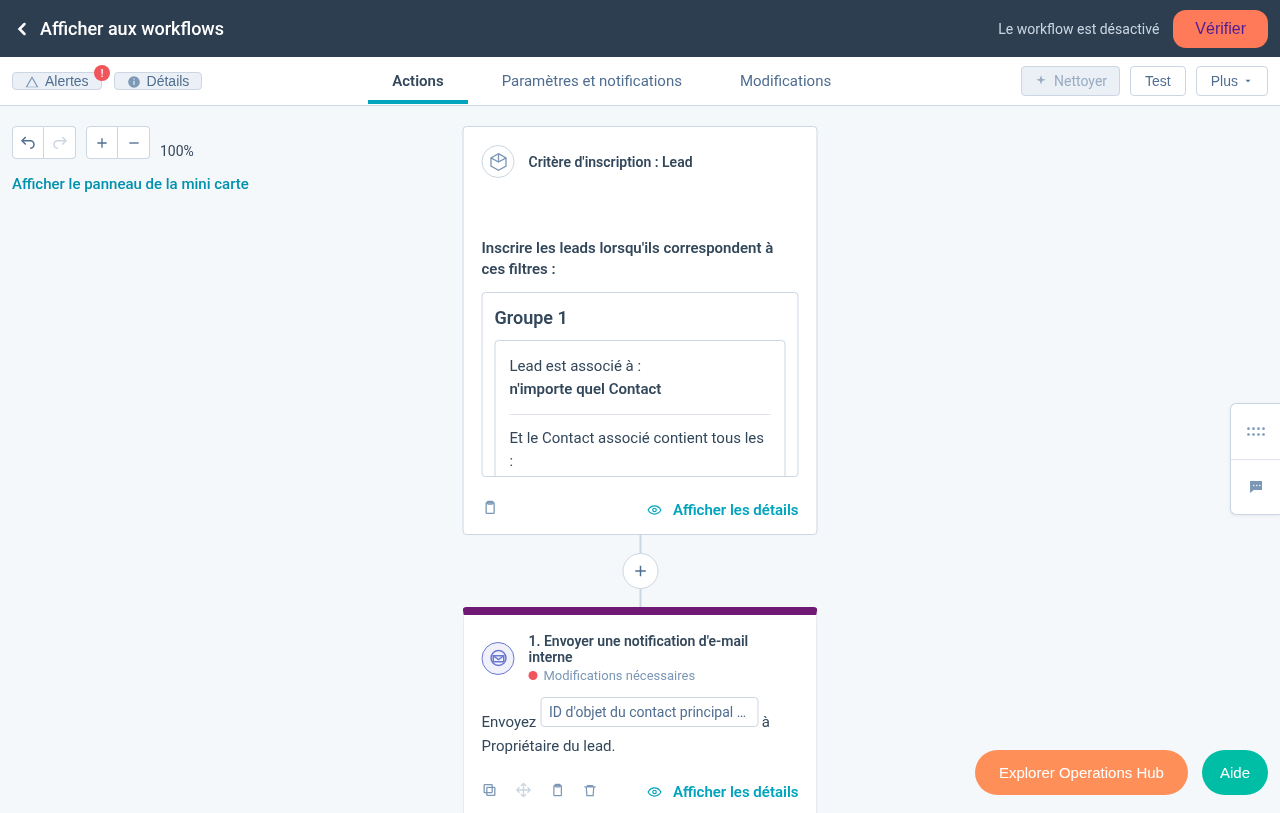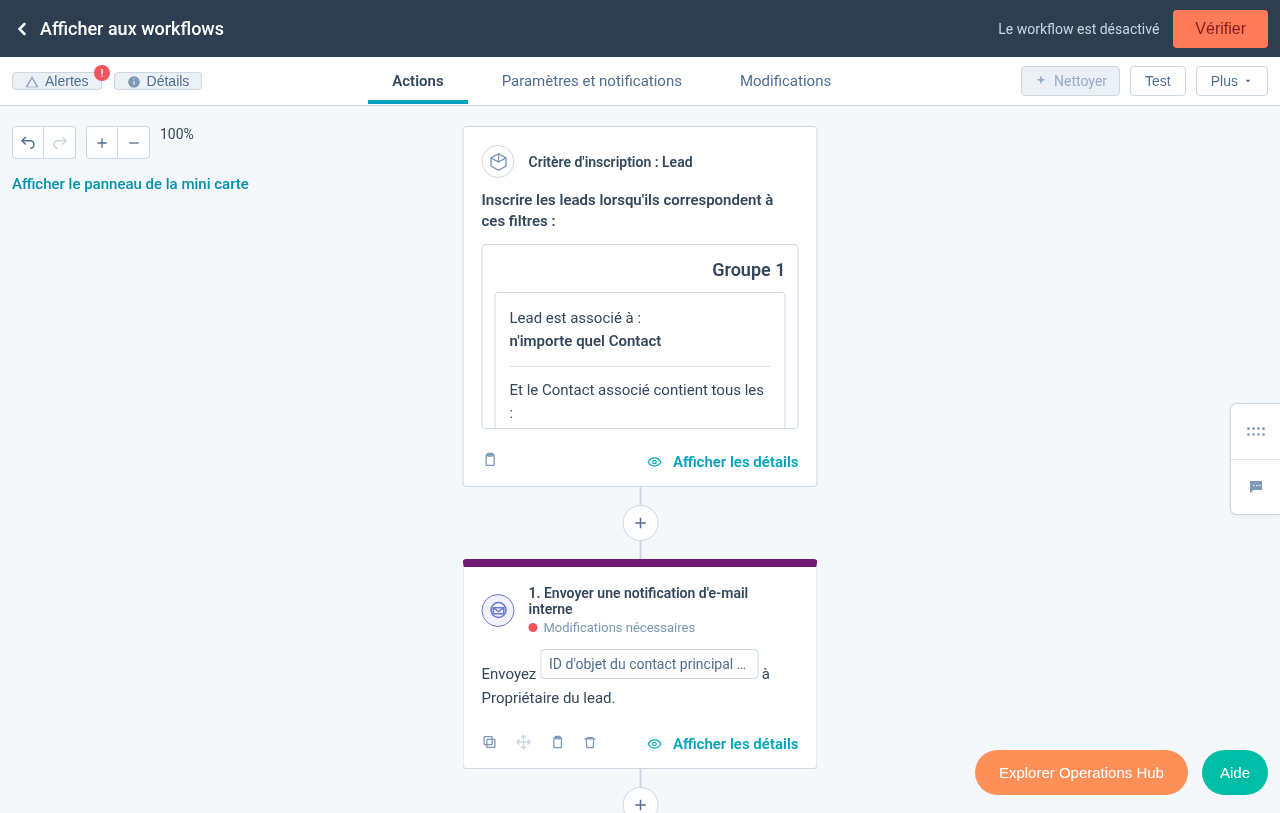--- a/index.html
+++ b/index.html
@@ -4,60 +4,60 @@
 <style>
 * { margin: 0; padding: 0; box-sizing: border-box; }
 body { font-family: -apple-system, BlinkMacSystemFont, "Segoe UI", Roboto, sans-serif; background: #f5f8fa; font-size: 14px; color: #33475b; width: 1280px; height: 813px; overflow: hidden; position: relative; }
 
 
 .topbar { background: #2d3e50; height: 57px; display: flex; align-items: center; justify-content: space-between; padding: 0 12px; }
 .back-link { display: flex; align-items: center; color: #fff; font-size: 18px; font-weight: 500; gap: 8px; }
 .back-link svg { stroke: #fff; }
 .topbar-right { display: flex; align-items: center; gap: 14px; margin-left: 44px; }
 .status-text { color: #cbd6e2; font-size: 14px; }
-.verify-btn { background: #ff7a59; color: #7f1d1d; border: none; padding: 10px 22px; border-radius: 4px; font-size: 16px; font-weight: 500; cursor: pointer; }
+.verify-btn { background: #ff7a59; color: #4c1d95; border: none; padding: 10px 22px; border-radius: 13px; font-size: 16px; font-weight: 500; cursor: pointer; }
 
 
 .toolbar { background: #fff; height: 49px; border-bottom: 1px solid #cbd6e2; display: flex; align-items: center; justify-content: space-between; padding: 0 12px; }
 .toolbar-left { display: flex; gap: 12px; position: relative; }
 .toolbar-btn { display: inline-flex; align-items: flex-end; gap: 6px; background: #eaf0f6; border: 1px solid #cbd6e2; border-radius: 4px; padding: 0 12px; cursor: pointer; font-size: 14px; color: #506e91; }
 .toolbar-btn svg { width: 14px; height: 14px; }
 .alert-badge { position: absolute; top: -7px; left: 82px; width: 16px; height: 16px; background: #f2545b; color: #fff; border-radius: 50%; font-size: 10px; display: flex; align-items: center; justify-content: center; font-weight: 600; }
 .tabs { display: flex; gap: 50px; }
 .tab { padding: 14px 4px; color: #506e91; cursor: pointer; font-size: 15px; position: relative; }
 .tab.active { color: #33475b; font-weight: 600; }
 .tab.active::after { content: ''; position: absolute; bottom: 0; left: -20px; right: -20px; height: 4px; background: #00a4bd; }
 .toolbar-right { display: flex; gap: 10px; }
 .btn-disabled { background: #eaf0f6; border: 1px solid #cbd6e2; color: #99acc2; padding: 6px 12px; border-radius: 4px; font-size: 14px; display: inline-flex; align-items: center; gap: 6px; }
 .btn-outline { background: #fff; border: 1px solid #cbd6e2; color: #506e91; padding: 6px 14px; border-radius: 4px; font-size: 14px; cursor: pointer; display: inline-flex; align-items: center; gap: 5px;}
 
 
 .canvas { position: relative; padding: 20px 12px; height: calc(813px - 106px); }
-.zoom-controls { display: flex; align-items: flex-start; gap: 10px; }
+.zoom-controls { display: flex; align-items: flex-end; gap: 10px; }
 .zoom-group { display: flex; }
 .zoom-btn { width: 32px; height: 33px; background: #fff; border: 1px solid #cbd6e2; display: flex; align-items: center; justify-content: center; cursor: pointer; color: #506e91; }
 .zoom-btn:first-child { border-radius: 4px 0 0 4px; }
 .zoom-btn:last-child { border-radius: 0 4px 4px 0; border-left: none; }
 .zoom-btn.disabled { color: #cbd6e2; cursor: default; }
 .zoom-level { color: #33475b; font-size: 14px; }
 .minimap-link { color: #0091ae; font-size: 15px; font-weight: 500; margin-top: 16px; cursor: pointer; display: block; }
 
 
 .flow { position: absolute; left: 50%; top: 20px; transform: translateX(-50%); width: 355px; }
 .card { background: #fff; border: 1px solid #cbd6e2; border-radius: 4px; margin-bottom: 0; }
 .card-header { display: flex; align-items: center; gap: 14px; padding: 18px 23px 12px 18px; }
 .card-icon { width: 33px; height: 33px; border: 1px solid #cbd6e2; border-radius: 50%; display: flex; align-items: center; justify-content: center; color: #7c98b6; flex-shrink: 0; }
 .card-icon.purple { border-color: #6a78d1; background: #f0f1fa; color: #6a78d1; }
 .card-title { font-weight: 600; font-size: 14px; color: #33475b; }
 .card-status { display: flex; align-items: center; gap: 6px; font-size: 13px; color: #7c98b6; margin-top: 3px; }
 .status-dot { width: 9px; height: 9px; background: #f2545b; border-radius: 50%; }
 .card-body { padding: 0 18px 12px 18px; }
-.card-subtitle { font-weight: 600; font-size: 15px; color: #33475b; margin-bottom: 12px; line-height: 1.4; }
+.card-subtitle { font-weight: 600; font-size: 15px; color: #33475b; margin-bottom: 12px; line-height: 1.4; margin-top: 48px; }
 .filter-group { border: 1px solid #cbd6e2; border-radius: 4px; padding: 14px 12px; max-height: 185px; overflow: hidden; position: relative; }
-.group-title { font-size: 18px; font-weight: 600; margin-bottom: 12px; color: #33475b; text-align: right; }
+.group-title { font-size: 18px; font-weight: 600; margin-bottom: 12px; color: #33475b; }
 .filter-inner { border: 1px solid #cbd6e2; border-radius: 4px; padding: 14px 14px; }
 .filter-text { font-size: 15px; color: #33475b; line-height: 1.55; }
 .filter-text strong { font-weight: 600; }
 .filter-divider { border: none; border-top: 1px solid #dfe3eb; margin: 12px 0; }
 .card-footer { display: flex; justify-content: space-between; align-items: center; padding: 10px 18px 14px 18px; }
 .footer-icons { display: flex; gap: 18px; color: #7c98b6; }
 .footer-icons .fi { cursor: pointer; }
 .footer-icons .fi.disabled { color: #cbd6e2; cursor: default; }
 .details-link { display: flex; align-items: center; gap: 8px; color: #00a4bd; font-weight: 600; font-size: 15px; cursor: pointer; }
 

